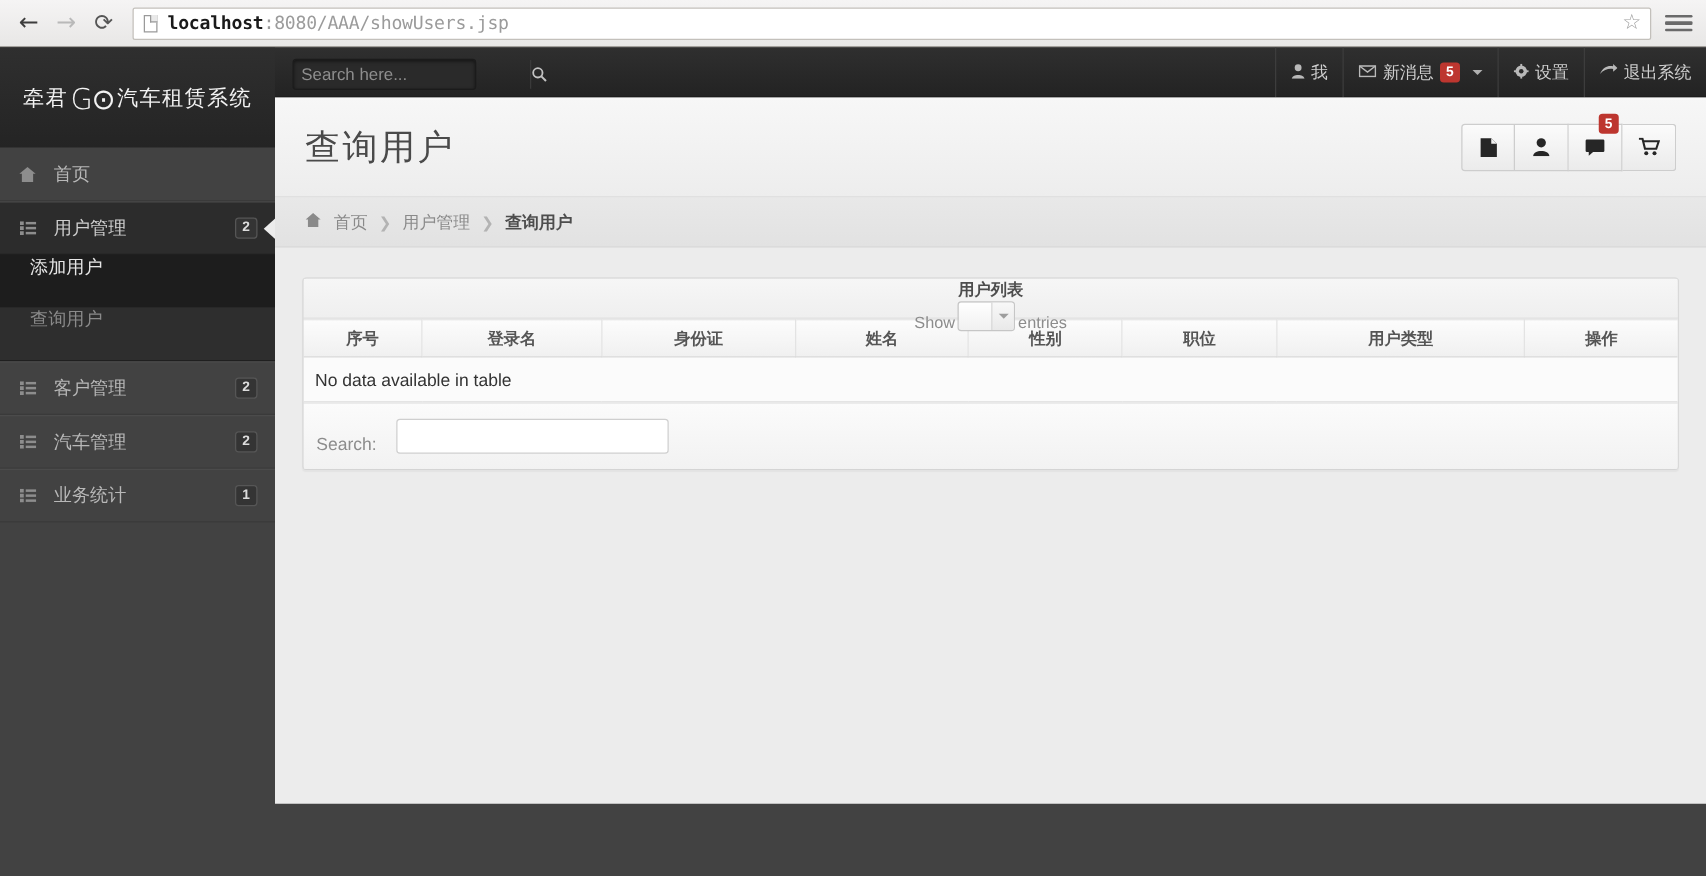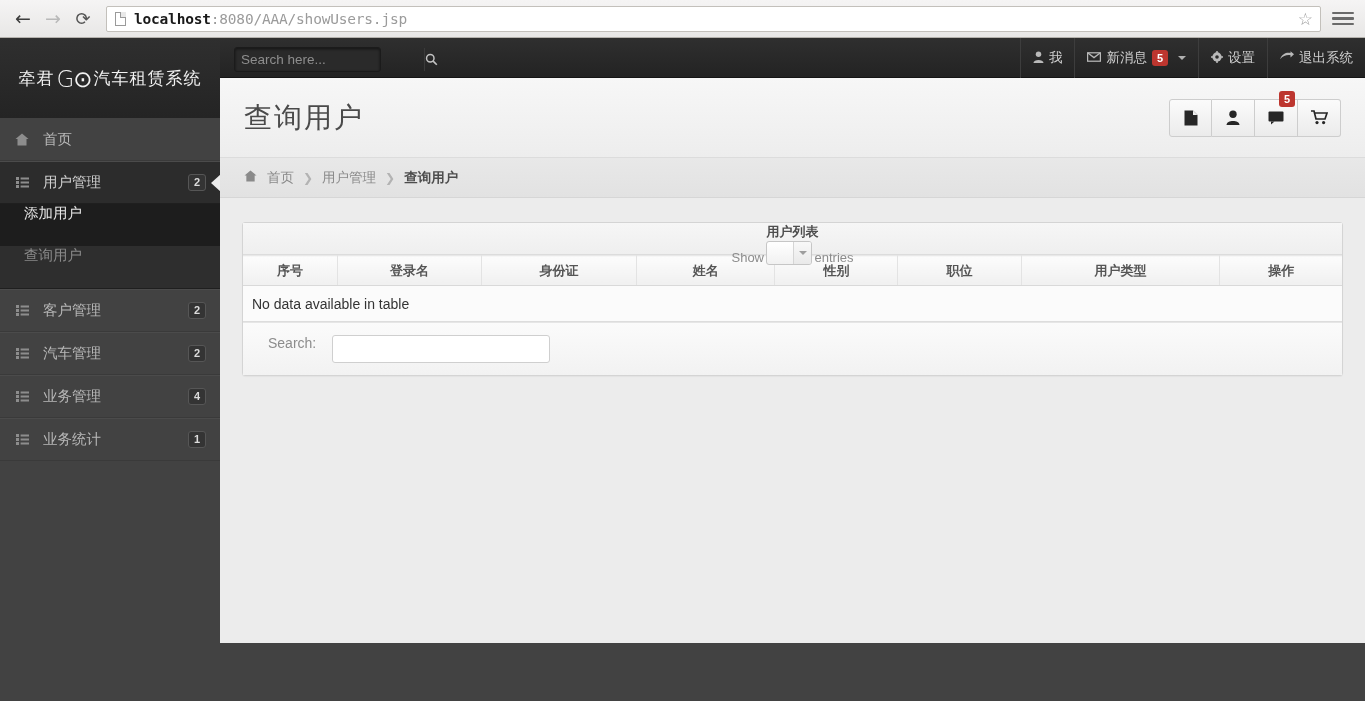--- a/index.html
+++ b/index.html
@@ -284,22 +284,22 @@
     border-bottom: 1px solid #dddddd;
     font-family: "Liberation Sans", sans-serif;
   }
 
   .panel-foot {
     height: 53px; padding: 0 10px;
     display: flex; align-items: center; justify-content: space-between;
     background: linear-gradient(to bottom, #fbfbfb 0%, #f2f2f2 100%);
     border-top: 1px solid #e6e6e6;
   }
-  .dt-search { display: flex; align-items: flex-start; gap: 16px; font-size: 14px; color: #8c8c8c;
-    font-family: "Liberation Sans", sans-serif; margin-left: 15px; }
+  .dt-search { display: flex; align-items: flex-end; gap: 16px; font-size: 14px; color: #8c8c8c;
+    font-family: "Liberation Sans", sans-serif; }
   .dt-search input {
     width: 218px; height: 28px;
     border: 1px solid #cfcfcf; border-radius: 3px;
     background: #fff; outline: 0; padding: 0 6px;
     font-size: 13px; font-family: "Liberation Sans", sans-serif;
   }
   .pager { display: flex; }
   .pager .pg {
     height: 26px; padding: 0 12px;
     display: flex; align-items: center;
@@ -461,36 +461,20 @@
               <rect x="4.6" y="4.5" width="8.4" height="2"></rect>
           <rect x="0" y="8" width="3" height="3"></rect>
               <rect x="4.6" y="8.5" width="8.4" height="2"></rect>
         </g>
           </svg>
       </span>
       <span>汽车管理</span>
       <span class="mi-badge">2</span>
     </div>
 
-    <div class="menu-item">
-      <span class="mi-icon">
-        <svg width="13" height="11" viewBox="0 0 13 11" aria-hidden="true">
-            <g fill="#8d8d8d">
-          <rect x="0" y="0" width="3" height="3"></rect>
-              <rect x="4.6" y="0.5" width="8.4" height="2"></rect>
-          <rect x="0" y="4" width="3" height="3"></rect>
-              <rect x="4.6" y="4.5" width="8.4" height="2"></rect>
-          <rect x="0" y="8" width="3" height="3"></rect>
-              <rect x="4.6" y="8.5" width="8.4" height="2"></rect>
-        </g>
-          </svg>
-      </span>
-      <span>业务管理</span>
-      <span class="mi-badge">4</span>
-    </div>
 
     <div class="menu-item">
       <span class="mi-icon">
         <svg width="13" height="11" viewBox="0 0 13 11" aria-hidden="true">
             <g fill="#8d8d8d">
           <rect x="0" y="0" width="3" height="3"></rect>
               <rect x="4.6" y="0.5" width="8.4" height="2"></rect>
           <rect x="0" y="4" width="3" height="3"></rect>
               <rect x="4.6" y="4.5" width="8.4" height="2"></rect>
           <rect x="0" y="8" width="3" height="3"></rect>

